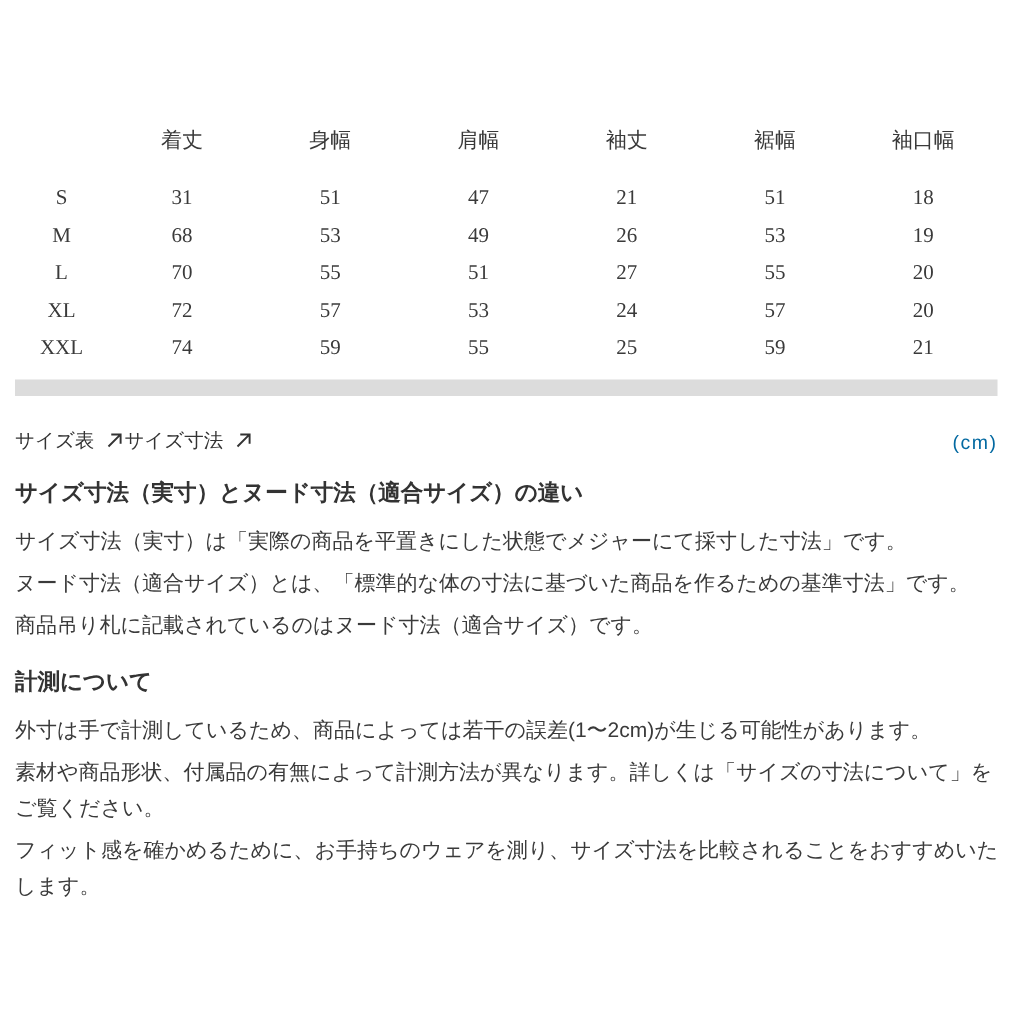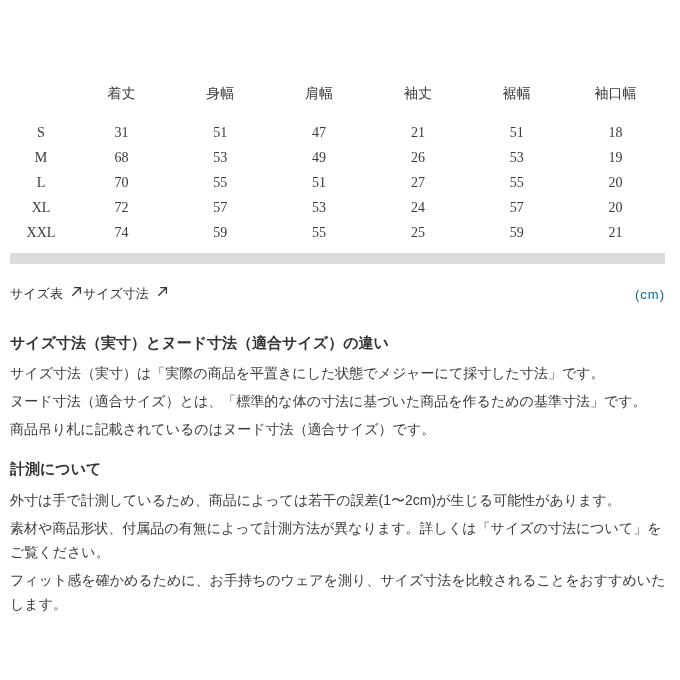--- a/index.html
+++ b/index.html
@@ -57,37 +57,37 @@
   
   .links-row {
     margin-top: 21px;
     width: 655px;
     display: flex;
     align-items: center;
     font-size: 13px;
   }
   .text-link {
     display: inline-flex;
-    align-items: flex-start;
+    align-items: flex-end;
     gap: 7px;
     color: #333333;
     text-decoration: none;
     cursor: pointer;
   }
   .text-link + .text-link { }
   .arrow-icon { display: inline-block; }
   .unit-label {
     margin-left: auto;
     font-size: 13px;
     letter-spacing: 1px;
     color: #0369a1;
   }
 
   
-  .section-1 { margin-top: 30px; font-family: Liberation Serif, serif; }
+  .section-1 { margin-top: 16px; }
   .section-2 { margin-top: 17px; }
   .section-heading {
     font-size: 15px;
     font-weight: bold;
     color: #333333;
     margin: 0 0 9px 0;
     line-height: 20px;
   }
   .section p {
     margin: 0 0 4px 0;

